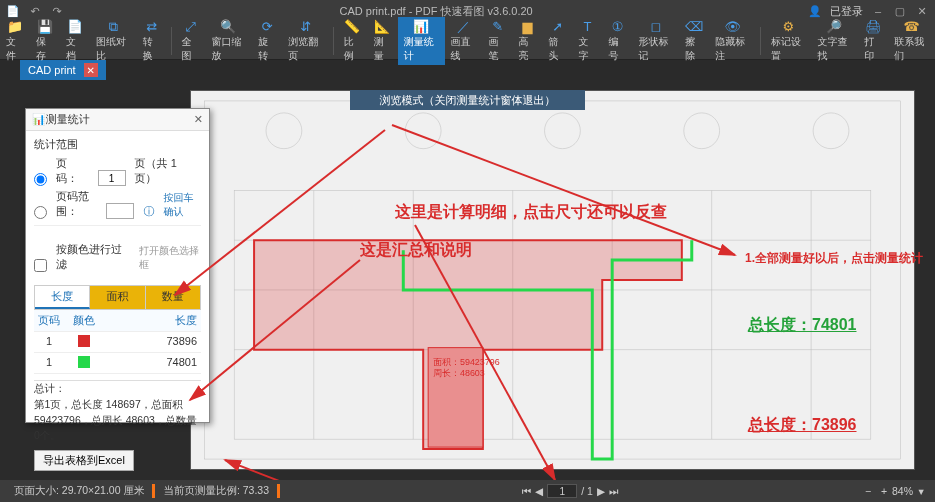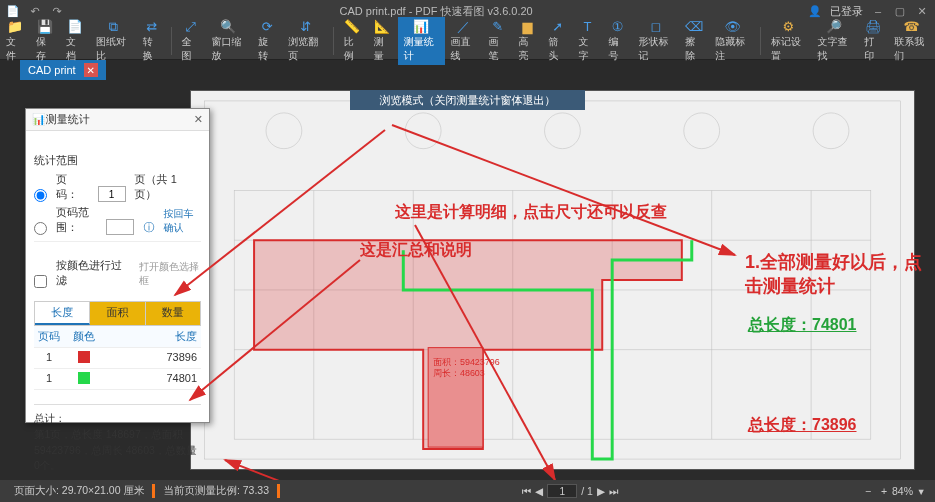--- a/index.html
+++ b/index.html
@@ -20,38 +20,38 @@
   .doctab { background: #1f73b7; color: #fff; font-size: 11px; padding: 2px 8px; display: flex; align-items: center; gap: 8px; }
   .doctab .close { background: #d9534f; color: #fff; width: 14px; height: 14px; display: inline-flex; align-items: center; justify-content: center; font-size: 10px; }
   .main { position: relative; height: 400px; background: #2b2b2b; }
   .canvas { position: absolute; left: 190px; top: 10px; right: 20px; bottom: 10px; background: #f0f0f0; border: 1px solid #555; }
   .canvas svg { width: 100%; height: 100%; }
   .bannerbar { position: absolute; left: 350px; top: 10px; width: 235px; height: 20px; background: #3b5a77; color: #fff; font-size: 11px; display: flex; align-items: center; justify-content: center; }
   .panel { position: absolute; left: 25px; top: 28px; width: 185px; height: 315px; background: #fff; border: 1px solid #888; box-shadow: 2px 2px 6px rgba(0,0,0,.4); color: #333; font-size: 11px; }
   .panel .phead { height: 22px; display: flex; align-items: center; padding: 0 6px; border-bottom: 1px solid #ddd; background: #f7f7f7; }
   .panel .phead .ptitle { flex: 1; font-size: 11px; }
   .panel .phead .pclose { color: #666; }
-  .panel .group { padding: 6px 8px; margin-top: 16px; }
+  .panel .group { padding: 6px 8px; }
   .panel .grouplabel { font-size: 11px; margin-bottom: 4px; }
   .panel .row { display: flex; align-items: flex-end; gap: 9px; font-size: 11px; margin: 3px 0; }
   .panel input[type="text"] { width: 28px; height: 16px; font-size: 10px; border: 1px solid #aaa; text-align: center; }
   .panel .wide { width: 60px; }
   .panel .hint { color: #1f73b7; font-size: 10px; }
   .panel .tabs { display: flex; border: 1px solid #ccc; margin: 4px 8px 0; font-size: 11px; }
   .panel .tabs .t { flex: 1; text-align: center; padding: 3px 0; background: #eab308; border-right: 1px solid #ccc; }
   .panel .tabs .t:last-child { border-right: none; }
   .panel .tabs .t.active { background: #fff; color: #1f73b7; border-bottom: 2px solid #1f73b7; }
   .panel .tbl { margin: 0 8px; font-size: 11px; }
   .panel .tbl .hr { display: flex; border-bottom: 1px solid #eee; }
   .panel .tbl .hr > div { padding: 3px 4px; }
   .panel .tbl .c1 { width: 30px; text-align: center; }
   .panel .tbl .c2 { width: 40px; text-align: center; }
   .panel .tbl .c3 { flex: 1; text-align: right; padding-right: 8px; }
   .swatch { display: inline-block; width: 12px; height: 12px; }
-  .panel .summary { margin: 14px 8px; font-size: 10.5px; line-height: 1.5; border-top: 1px solid #ddd; padding-top: 6px; }
+  .panel .summary { margin: 6px 8px; font-size: 10.5px; line-height: 1.5; border-top: 1px solid #ddd; }
   .panel .export { margin: 6px 8px 0; }
   .panel .export button { font-size: 11px; padding: 2px 8px; background: #f3f3f3; border: 1px solid #aaa; }
   .annot { position: absolute; font-size: 16px; font-weight: bold; pointer-events: none; }
   .annot.red { color: #d82c2c; }
   .annot.green { color: #25a23a; }
   .annot.ul { text-decoration: underline; }
   .statusbar { height: 22px; background: #3c3c3c; color: #ccc; font-size: 10.5px; display: flex; align-items: center; padding: 0 6px; position: absolute; bottom: 0; left: 0; right: 0; }
   .statusbar .sseg { padding: 0 8px; border-right: 3px solid #f97316; }
   .statusbar .spacer { flex: 1; }
   .statusbar .pager { display: flex; align-items: center; gap: 4px; }
@@ -299,21 +299,21 @@
       <line x1="392" y1="45" x2="735" y2="175"></line>
       <line x1="385" y1="50" x2="175" y2="215"></line>
       <line x1="360" y1="180" x2="190" y2="320"></line>
       <line x1="415" y1="145" x2="555" y2="400"></line>
       <line x1="380" y1="440" x2="225" y2="380"></line>
     </g>
   </svg>
 
   <div class="annot red" style="left:395px;top:122px">这里是计算明细，点击尺寸还可以反查</div>
   <div class="annot red" style="left:360px;top:160px">这是汇总和说明</div>
-  <div class="annot red" style="left:745px;top:170px;font-size:18px">1.全部测量好以后，点击测量统计</div>
+  <div class="annot red" style="left:745px;top:170px;font-size:12px">1.全部测量好以后，点击测量统计</div>
   <div class="annot green ul" style="left:748px;top:235px">总长度：74801</div>
   <div class="annot red ul" style="left:748px;top:335px">总长度：73896</div>
 
 </div>
 
 <div class="statusbar">
   <div class="sseg">页面大小: 29.70×21.00 厘米</div>
   <div class="sseg">当前页测量比例: 73.33</div>
   <div class="spacer"></div>
   <div class="pager">

